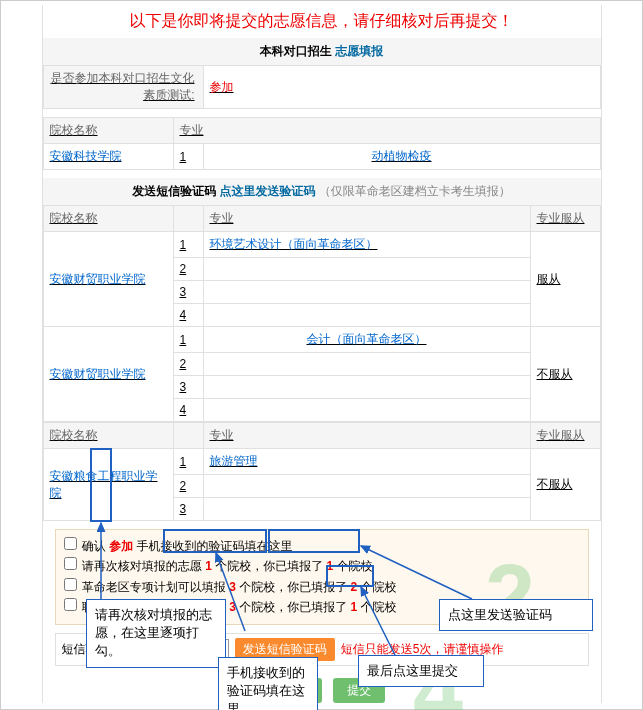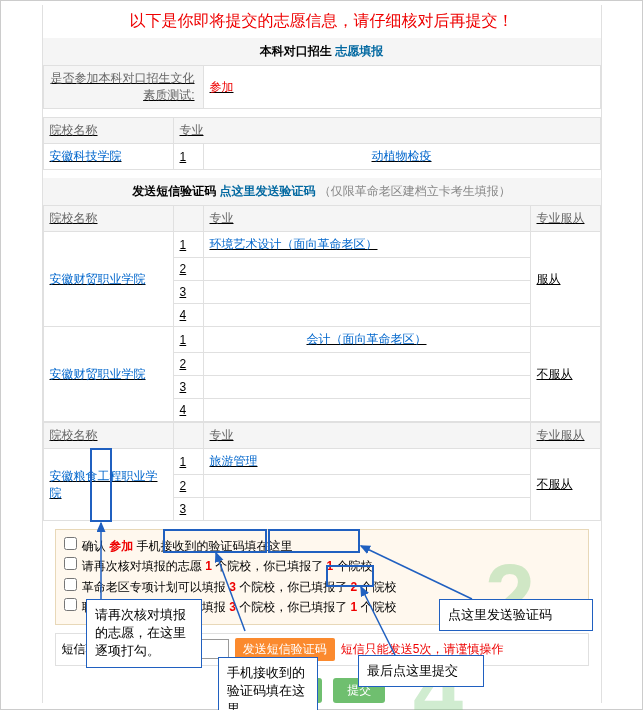--- a/index.html
+++ b/index.html
@@ -192,21 +192,21 @@
   </div>
 
   <div class="big-num num2">2</div>
   <div class="big-num num4">4</div>
 
   <div class="hi-box" style="left:89px; top:447px; width:22px; height:74px;"></div>
   <div class="hi-box" style="left:162px; top:528px; width:104px; height:24px;"></div>
   <div class="hi-box" style="left:267px; top:528px; width:92px; height:24px;"></div>
   <div class="hi-box" style="left:325px; top:564px; width:48px; height:22px;"></div>
 
-  <div class="callout" style="left:85px; top:598px; width:116px;">请再次核对填报的志愿，在这里逐项打勾。</div>
+  <div class="callout" style="left:85px; top:598px; width:140px;">请再次核对填报的志愿，在这里逐项打勾。</div>
   <div class="callout" style="left:217px; top:656px; width:100px;">手机接收到的验证码填在这里</div>
   <div class="callout" style="left:438px; top:598px; width:154px;">点这里发送验证码</div>
   <div class="callout" style="left:357px; top:654px; width:126px;">最后点这里提交</div>
 
   <svg class="arrow" style="left:0;top:0" width="643" height="710">
     <defs>
       <marker id="ah" markerWidth="8" markerHeight="8" refX="6" refY="3" orient="auto">
         <path d="M0,0 L7,3 L0,6 Z" fill="#2060c0"></path>
       </marker>
     </defs>

